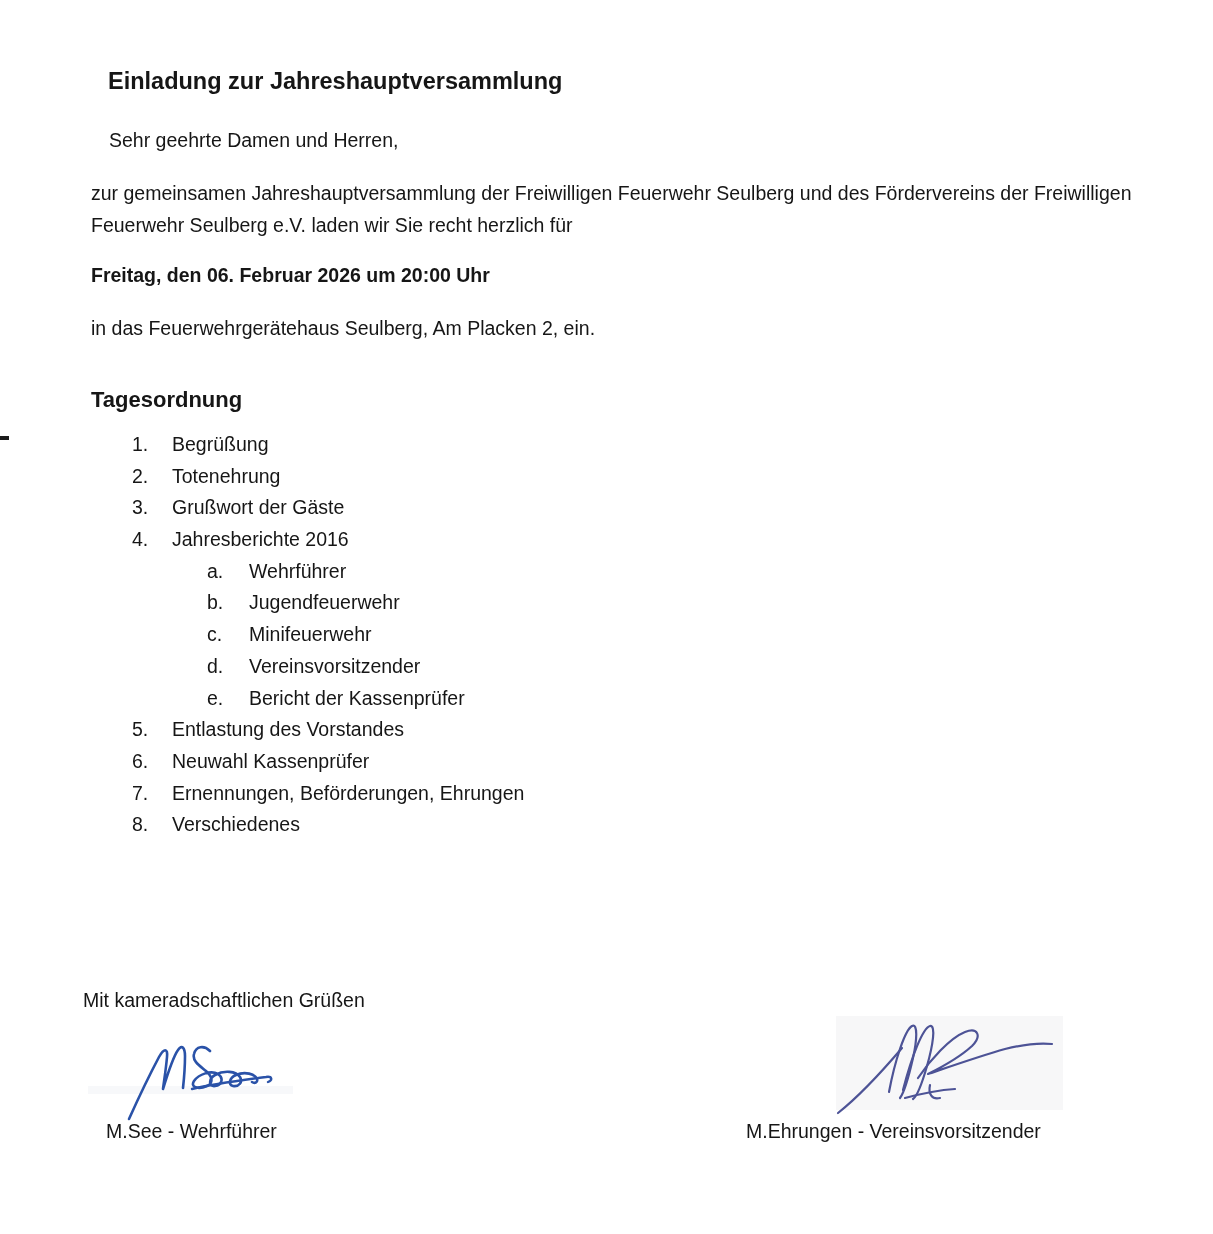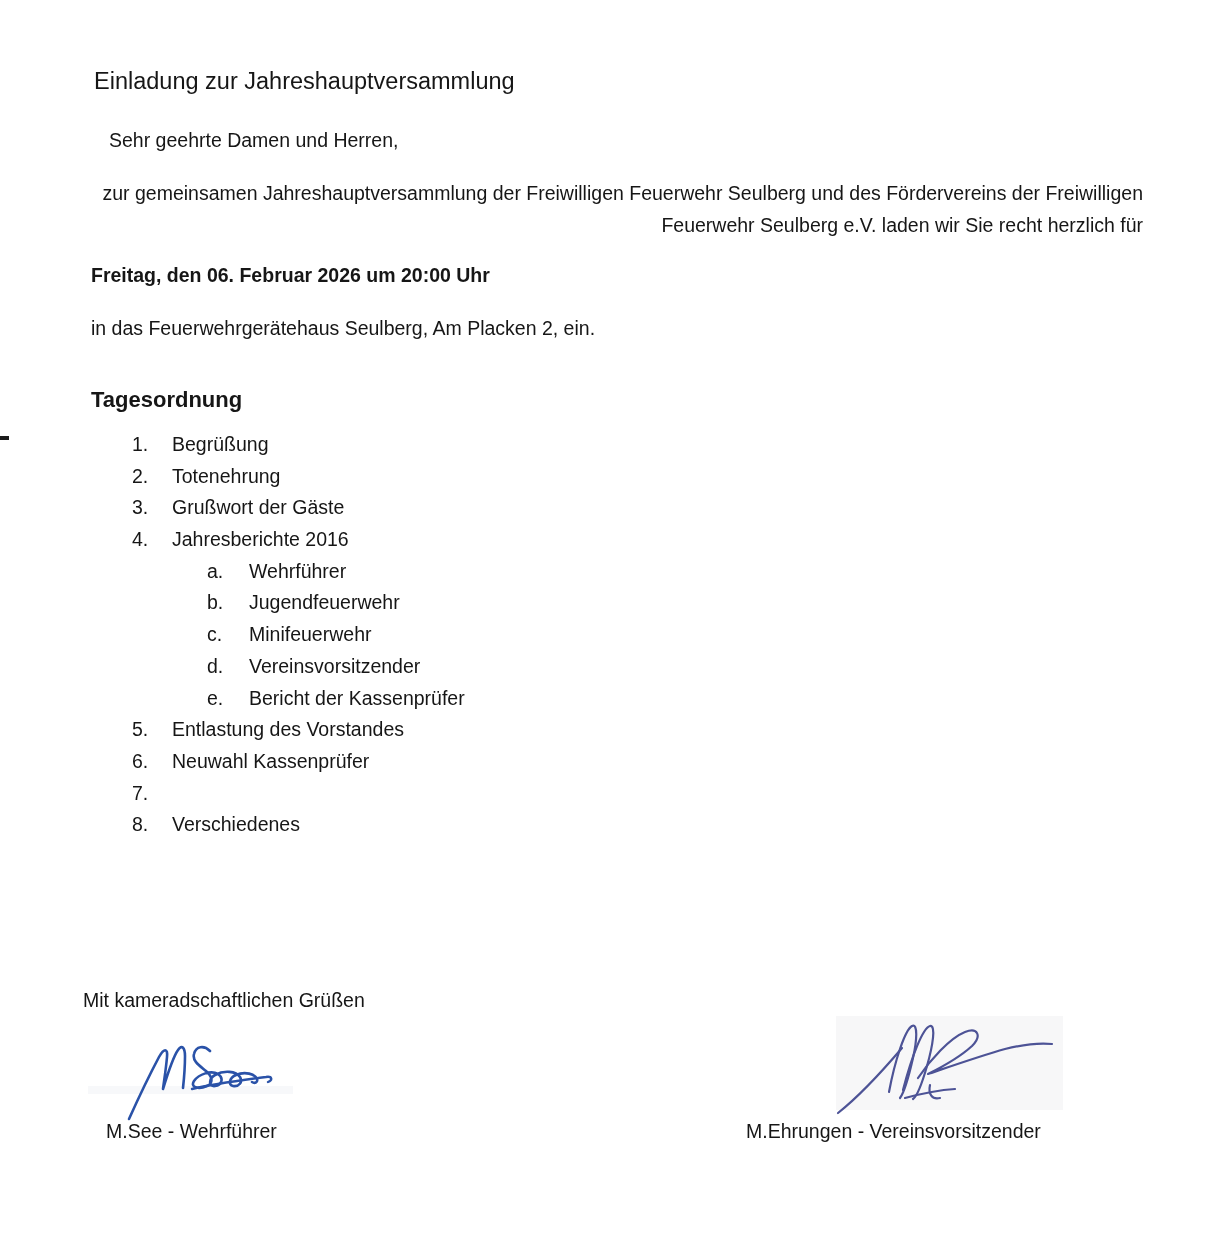--- a/index.html
+++ b/index.html
@@ -7,27 +7,27 @@
   .doc {
     position:relative;
     width:1213px; height:1234px;
     background:#ffffff;
     font-family:"Liberation Sans", sans-serif;
     color:#161616;
     overflow:hidden;
   }
   .abs { position:absolute; }
   .title {
-    left:94px; top:50px; width:1050px;
-    font-size:23.5px; font-weight:400; line-height:30px;
+    left:108px; top:50px; width:1050px;
+    font-size:23.5px; font-weight:700; line-height:30px;
   }
   .body-text { font-size:19.5px; line-height:31.8px; font-weight:400; }
   .bold { font-weight:700; }
   .salutation { left:109px; top:125px; width:1050px; }
-  .intro { left:91px; top:178px; width:1052px;text-align:right; }
+  .intro { left:91px; top:178px; width:1052px; }
   .datetime { left:91px; top:260px; width:1050px; }
   .location { left:91px; top:313px; width:1050px; }
   .agenda-heading {
     left:91px; top:369px; width:600px;
     font-size:22px; font-weight:700;
   }
   .agenda { left:91px; top:429px; width:900px; }
   .row { position:relative; height:31.7px; }
   .row .marker { position:absolute; left:41px; }
   .row .label  { position:absolute; left:81px; white-space:nowrap; }
@@ -114,20 +114,21 @@
     <div class="row">
       <span class="marker">5.</span>
       <span class="label">Entlastung des Vorstandes</span>
     </div>
     <div class="row">
       <span class="marker">6.</span>
       <span class="label">Neuwahl Kassenprüfer</span>
     </div>
     <div class="row">
       <span class="marker">7.</span>
+      <span class="label">Ernennungen, Beförderungen, Ehrungen</span>
     </div>
     <div class="row">
       <span class="marker">8.</span>
       <span class="label">Verschiedenes</span>
     </div>
   </div>
 
 
   <div class="abs body-text closing">Mit kameradschaftlichen Grüßen</div>
 

